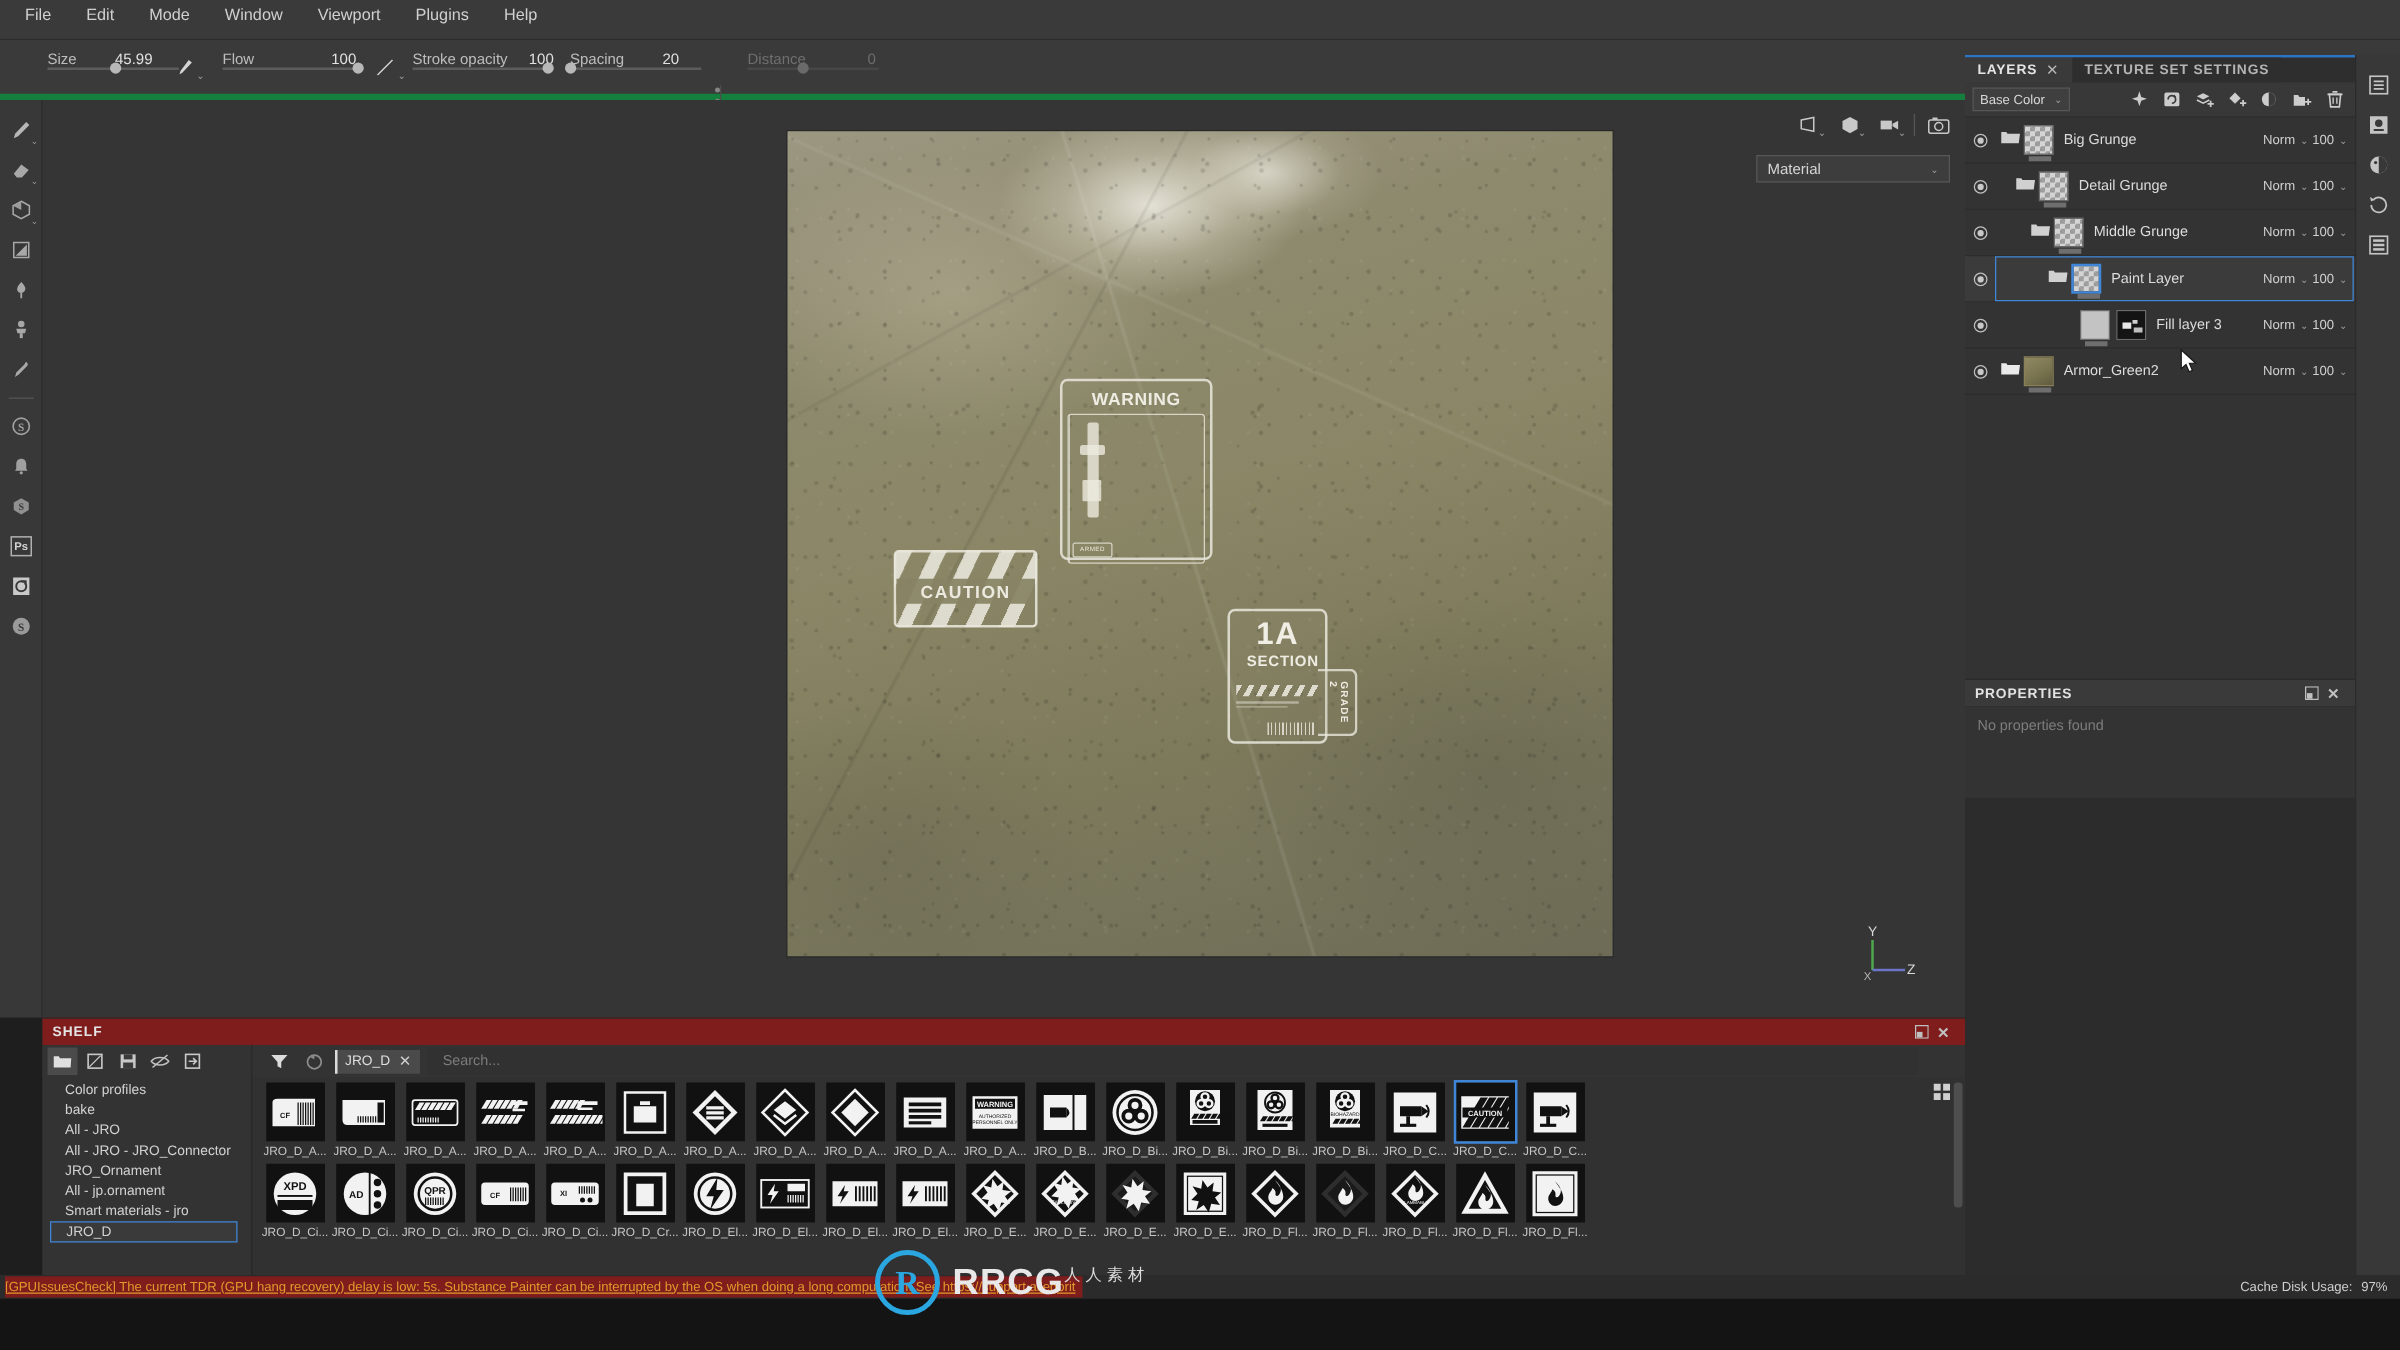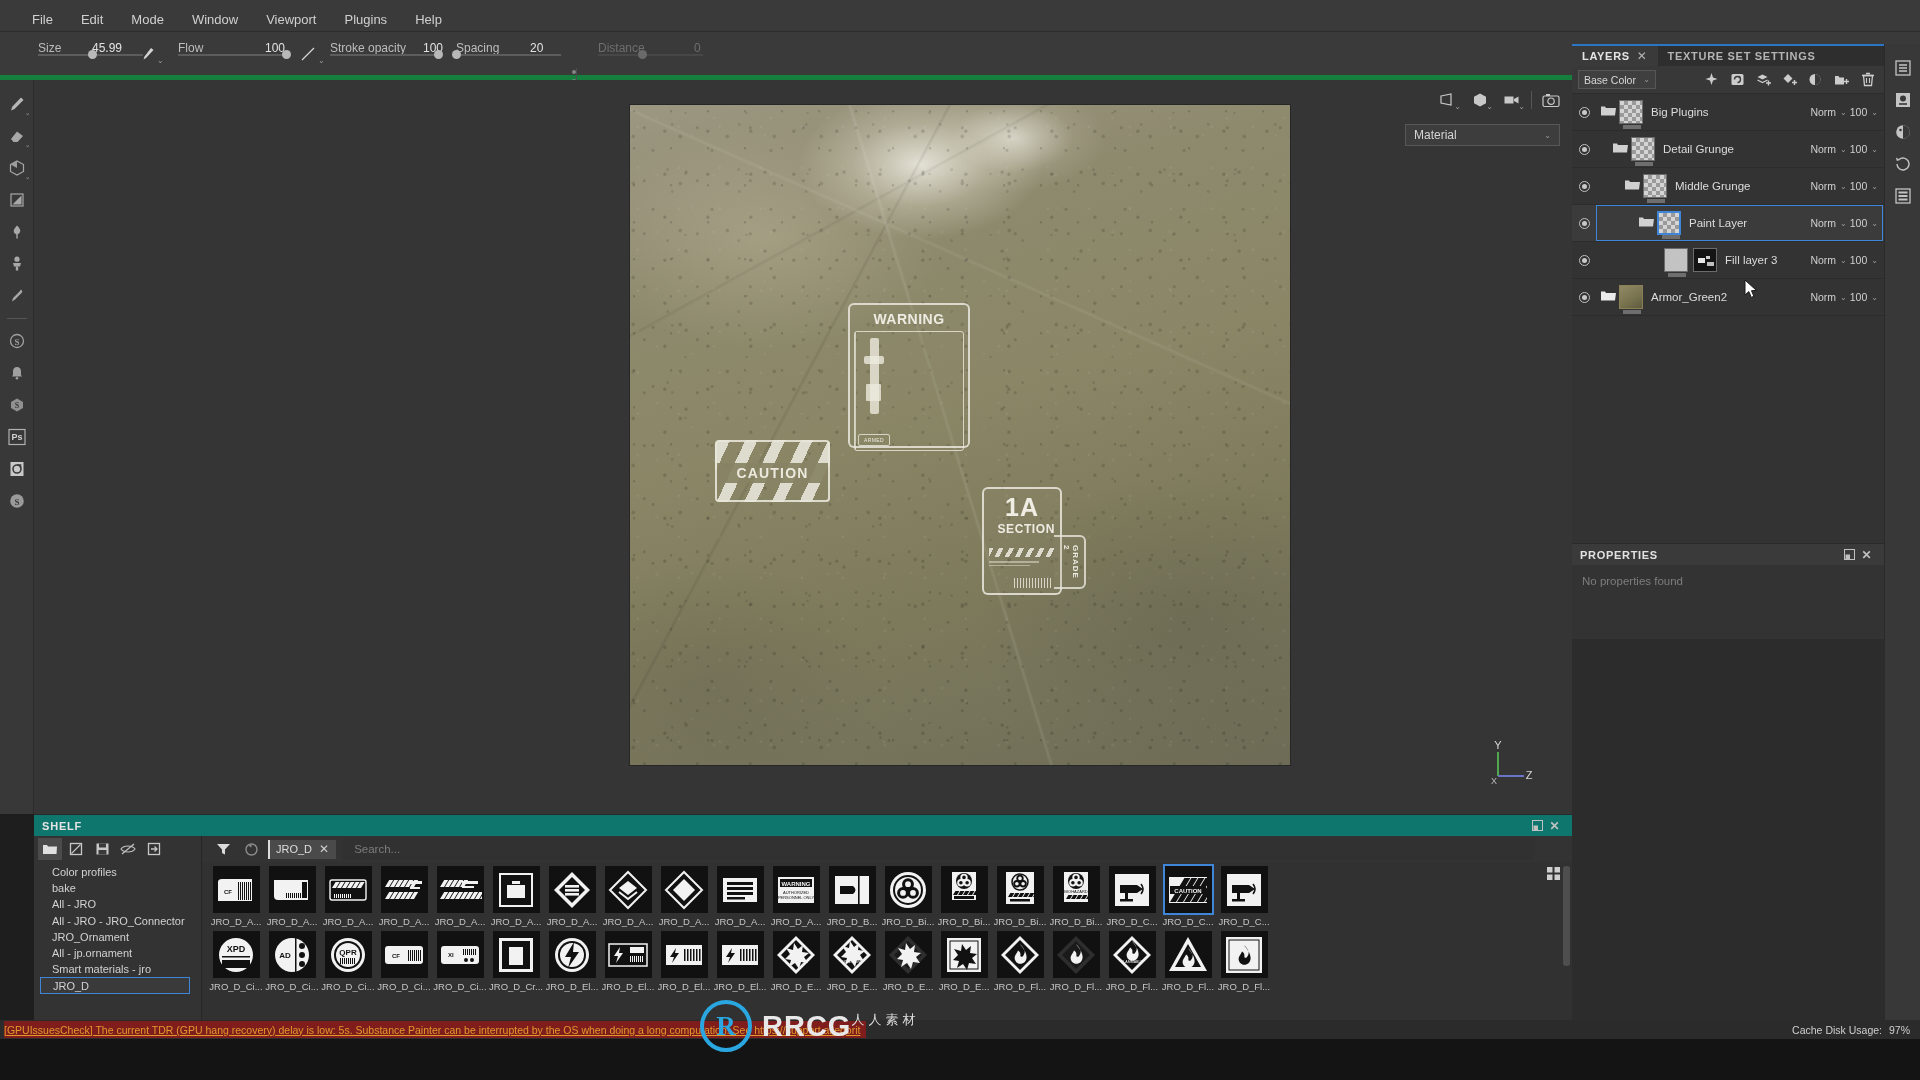--- a/index.html
+++ b/index.html
@@ -8,22 +8,22 @@
     background: #1e1e1e;
     font-family: "Liberation Sans", sans-serif;
     overflow: hidden;
     color: #c8c8c8;
   }
   #app { position: relative; width: 1920px; height: 1080px; }
 
   
   .menubar {
     position: absolute; left: 0; top: 0; width: 1920px; height: 32px;
-    background: #3a3a3a; display: flex; align-items: flex-end;
-    padding-left: 18px; border-bottom: 1px solid #2c2c2c;
+    background: #3a3a3a; display: flex; align-items: flex-start;
+    padding-left: 6px; border-bottom: 1px solid #2c2c2c;
   }
   .menu-item {
     font-size: 13px; color: #d0d0d0; padding: 4px 14px; cursor: default;
     white-space: nowrap;
   }
 
   
   .toolbar {
     position: absolute; left: 0; top: 32px; width: 1920px; height: 48px;
     background: #3a3a3a; border-bottom: 5px solid #15803d; padding-left: 44px;
@@ -351,21 +351,21 @@
     width: 28px; height: 28px; display: flex; align-items: center;
     justify-content: center; cursor: default;
   }
 
   
   .shelf {
     position: absolute; left: 34px; top: 814px; width: 1538px; height: 206px;
     background: #313131;
   }
   .shelf-head {
-    height: 22px; background: #0f766e; display: flex; align-items: center;
+    height: 22px; background: #7f1d1d; display: flex; align-items: center;
     padding: 0 8px; font-size: 11px; font-weight: bold; letter-spacing: 0.8px;
     color: #e4e4e4; border-top: 1px solid #2a2a2a;
   }
   .shelf-head .sp { flex: 1; }
   .shelf-head .hb {
     width: 18px; height: 18px; display: flex; align-items: center;
     justify-content: center; color: #c0c0c0; font-size: 12px; cursor: default;
   }
   .shelf-body { display: flex; height: 184px; }
   .shelf-left { width: 168px; background: #333333; border-right: 1px solid #262626; }
@@ -799,21 +799,21 @@
           </div>
         <div style="width:4px"></div>
         <span class="folder-ico">
           <svg width="17" height="13" viewBox="0 0 17 13">
               <path d="M1 2.5 L5 2.5 L6 4 L16 4 L15 11.5 L1 11.5 Z" fill="#d0d0d0"></path>
             </svg>
         </span>
         <div class="thumb">
             <div class="thumb-bar"></div>
           </div>
-        <div class="layer-name">Big Plugins</div>
+        <div class="layer-name">Big Grunge</div>
         <div class="layer-right">
           <div class="blend-mode">
             <span>Norm</span>
               <span class="cv">⌄</span>
           </div>
           <div class="opacity-val">
             <span>100</span>
               <span class="cv">⌄</span>
           </div>
         </div>

